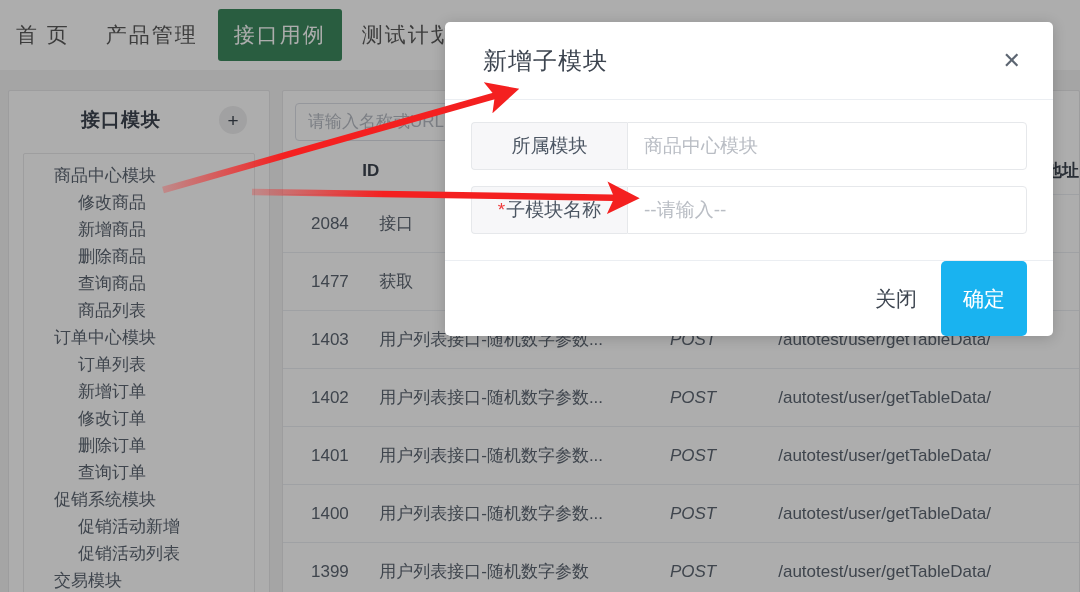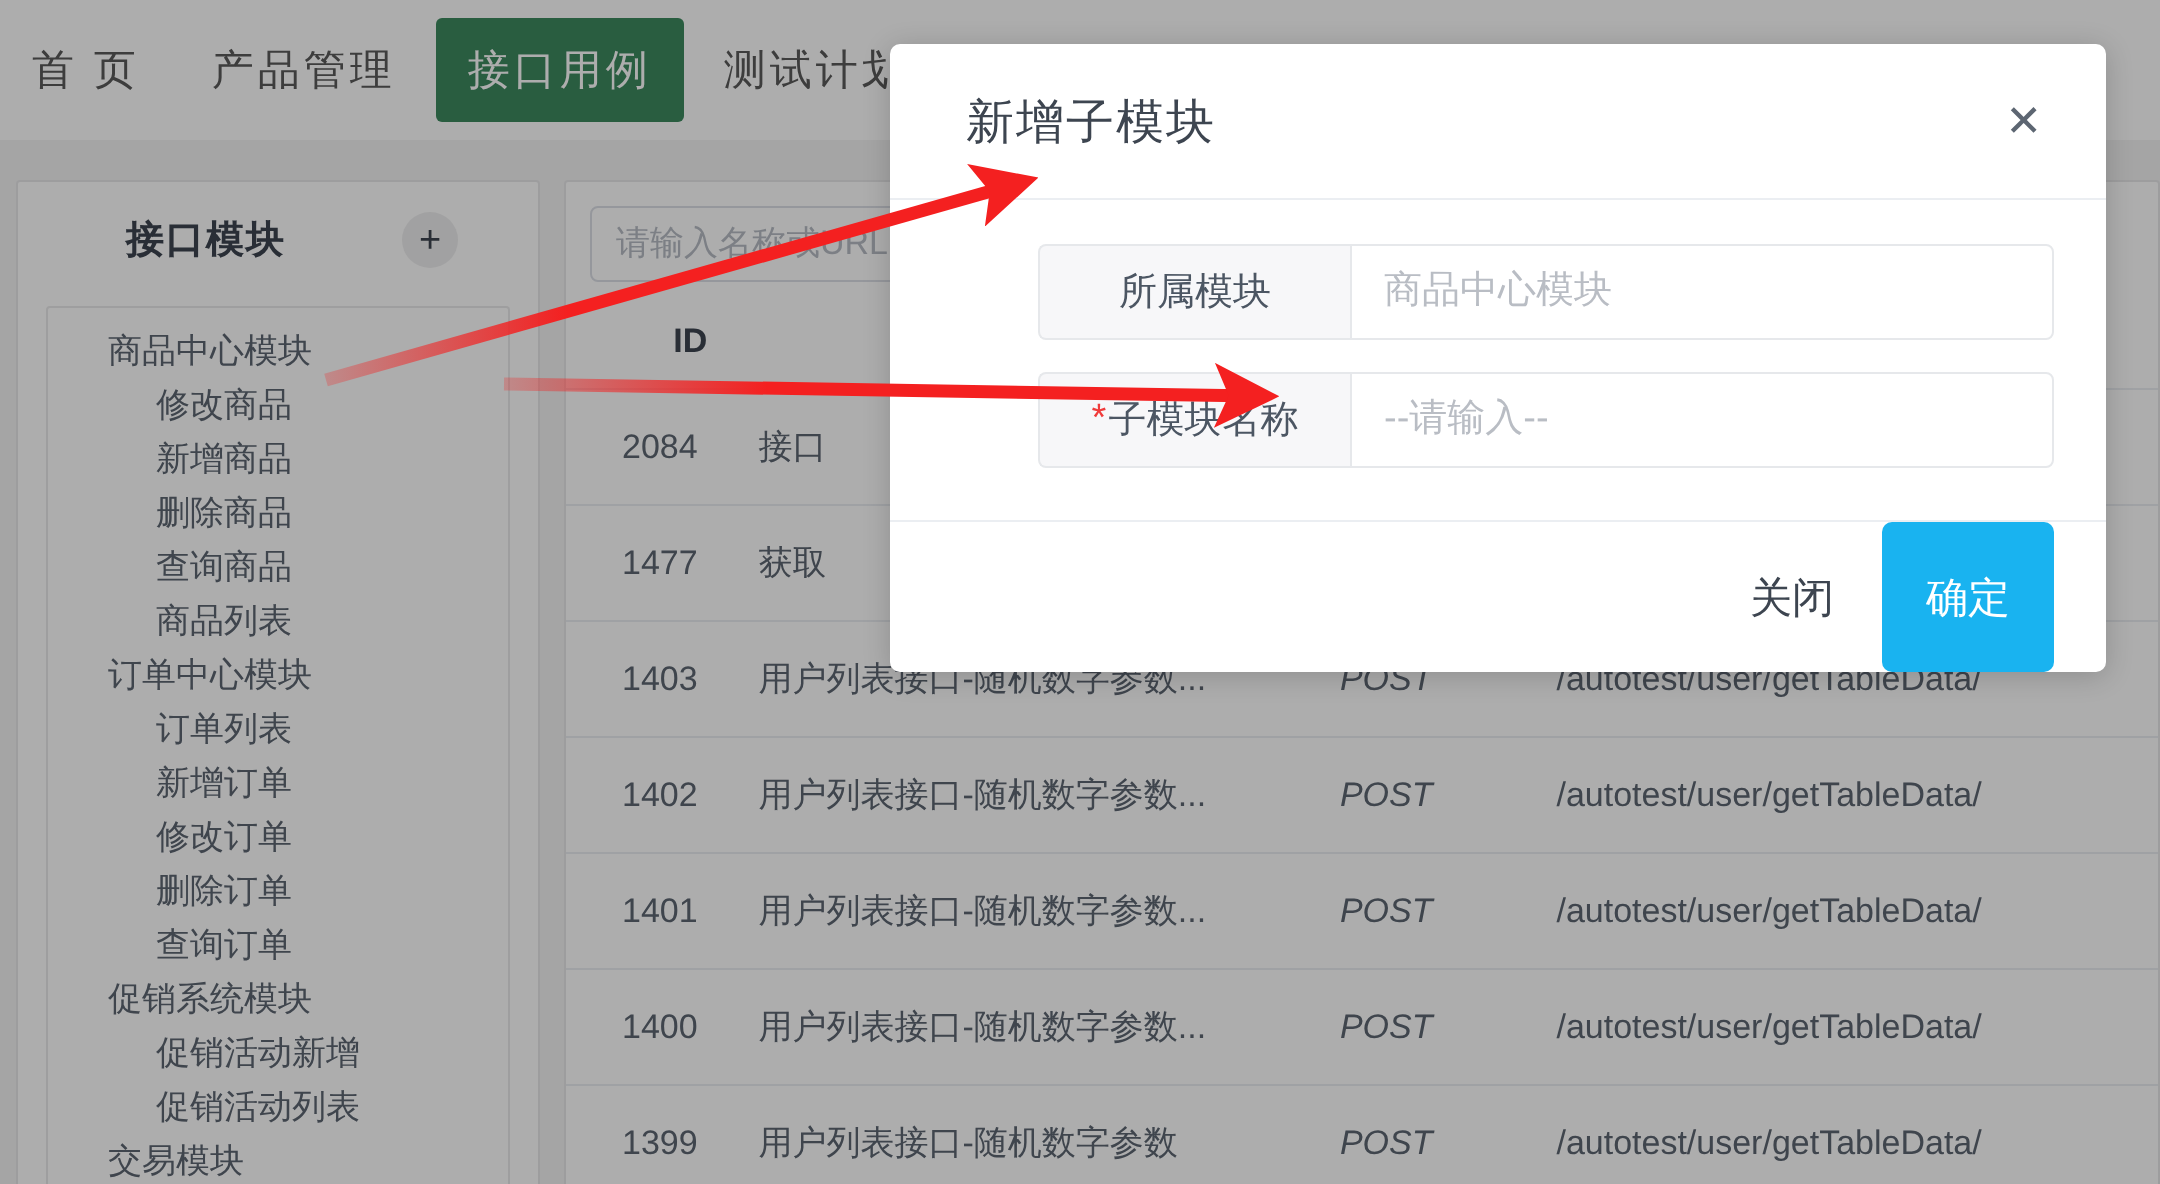--- a/index.html
+++ b/index.html
@@ -42,21 +42,21 @@
     position: absolute; left: 8px; top: 90px;
     width: 262px; height: 540px;
     background: #ffffff;
     border: 1px solid #e7e7e9;
     border-radius: 2px;
   }
   #sidebar-header {
     height: 58px;
     display: flex; align-items: center;
     padding: 0 22px 0 36px;
-    justify-content: center;
+    justify-content: flex-end;
     gap: 58px;
   }
   #sidebar-title {
     font-size: 19px; font-weight: bold; color: #3d4550;
     letter-spacing: 1px;
   }
   #add-module-button {
     width: 28px; height: 28px; border-radius: 50%;
     background: #eeeeef;
     display: flex; align-items: center; justify-content: center;
@@ -107,21 +107,21 @@
   }
   #search-input::placeholder { color: #b7bcc4; }
 
   table#cases-table {
     width: 100%;
     border-collapse: collapse;
     table-layout: fixed;
   }
   #cases-table th {
     font-size: 17px; font-weight: bold; color: #3d4550;
-    text-align: center;
+    text-align: right;
     padding: 6px 0 12px 0;
     border-bottom: 1px solid #ebeef2;
   }
   #cases-table td {
     font-size: 17px; color: #5d6672;
     padding: 17px 0;
     border-bottom: 1px solid #ebeef2;
     white-space: nowrap;
     overflow: hidden;
   }
@@ -166,21 +166,20 @@
     padding: 4px 6px;
   }
   #modal-body {
     flex: 1;
     padding: 22px 26px 0 26px;
   }
   .form-row {
     display: flex;
     margin-bottom: 16px;
     height: 48px;
-    margin-left: 48px;
   }
   .form-label {
     width: 156px;
     background: #f7f7f9;
     border: 1px solid #e6e8eb;
     border-right: none;
     border-radius: 4px 0 0 4px;
     display: flex; align-items: center; justify-content: center;
     font-size: 19px; color: #4c5663;
     white-space: nowrap;

